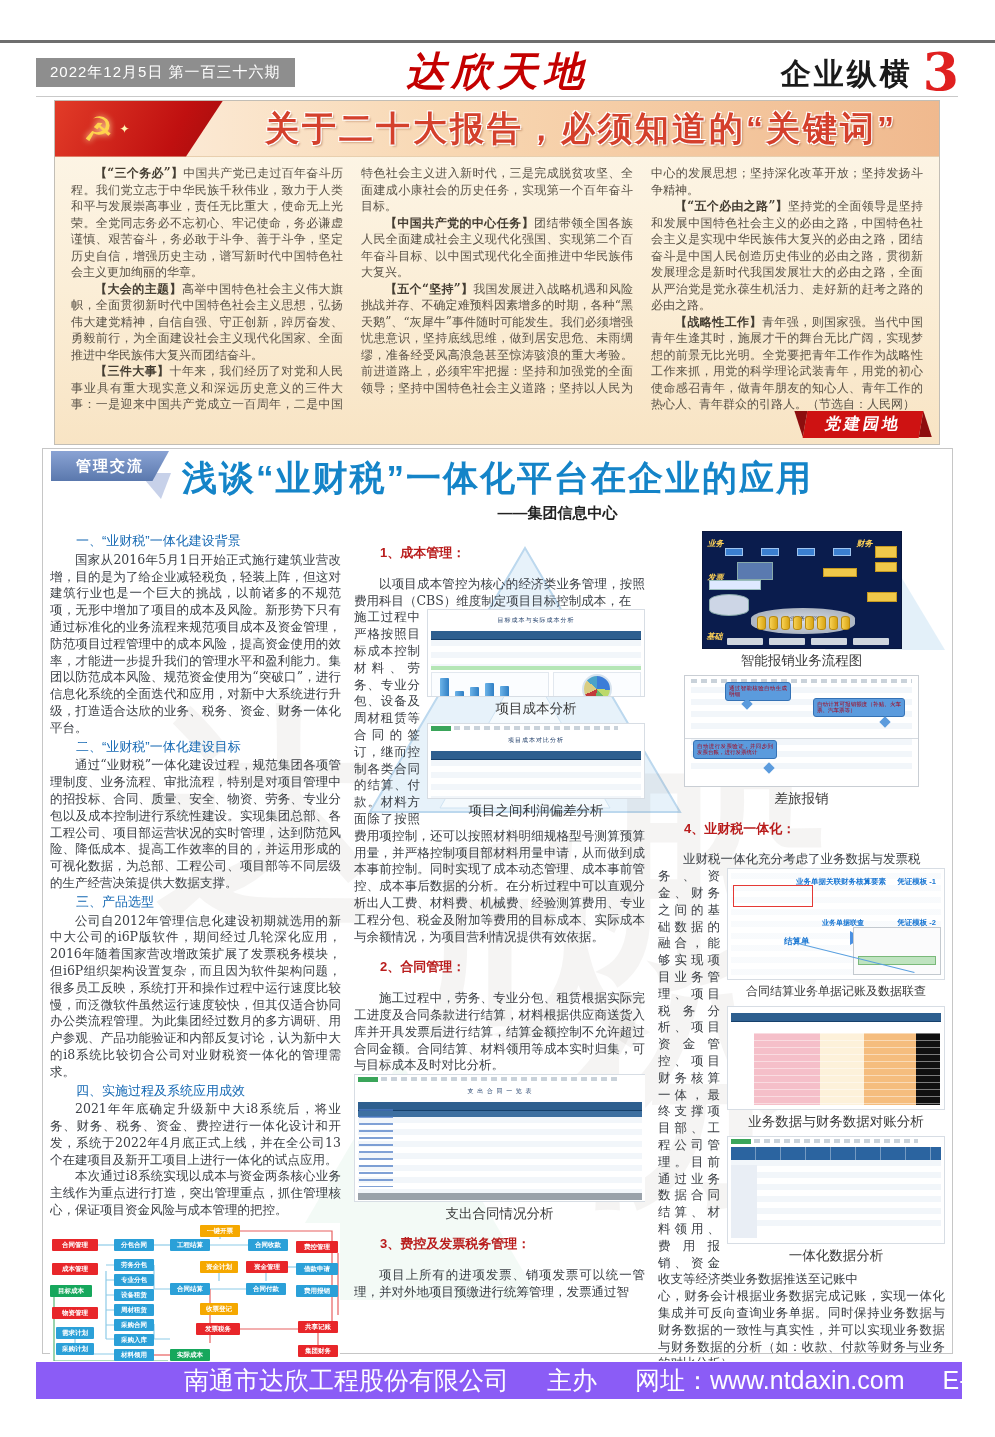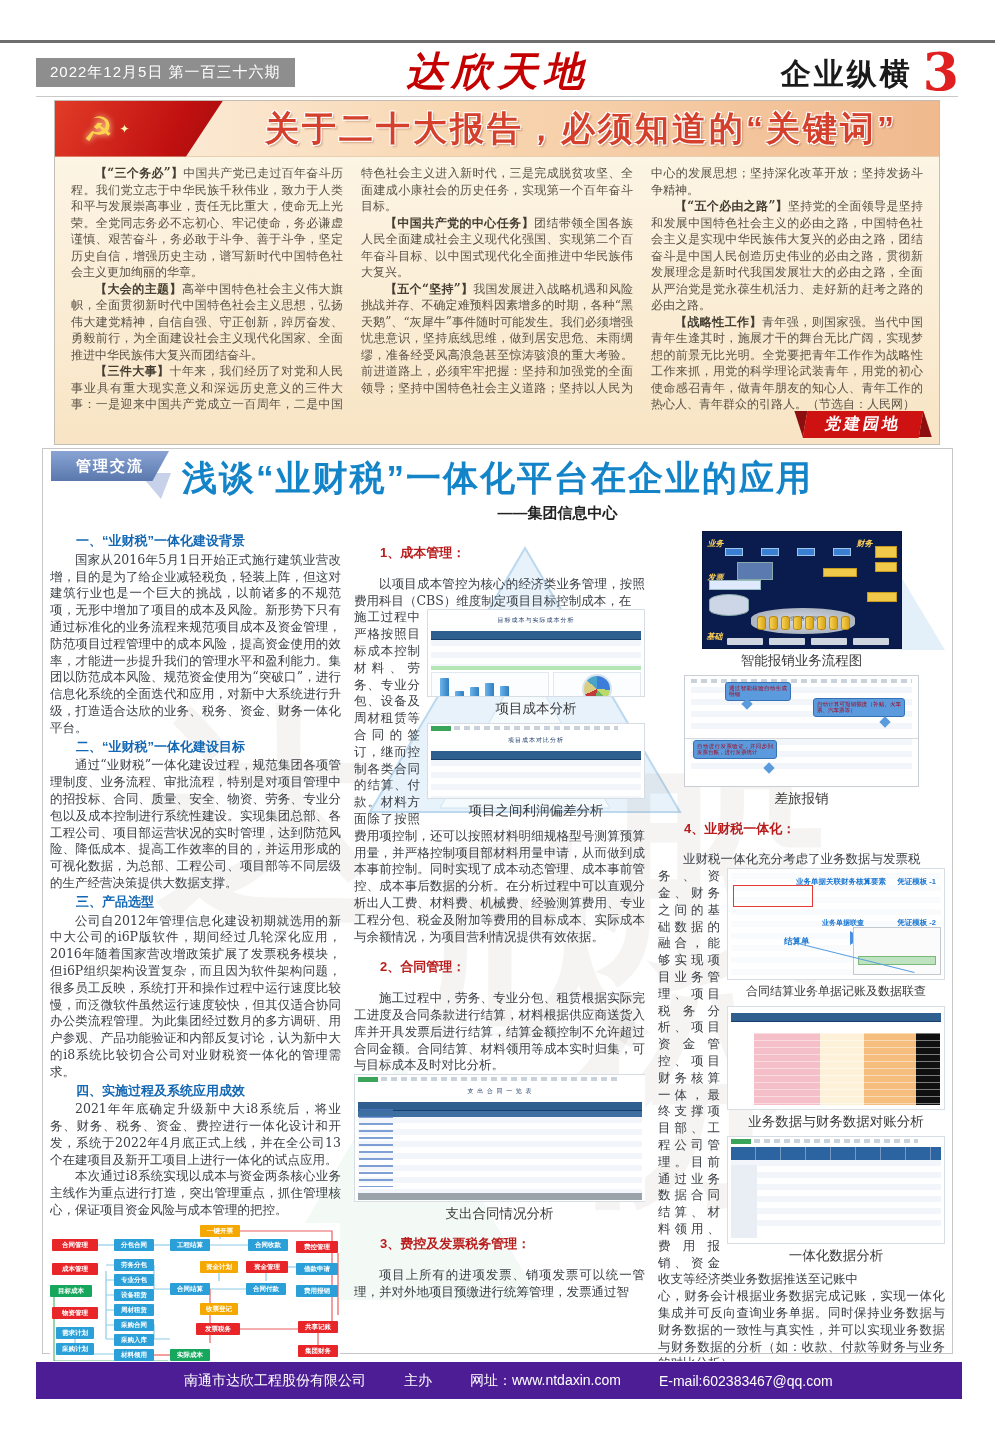--- a/index.html
+++ b/index.html
@@ -38,21 +38,21 @@
 
   
   .article2 { position:absolute; left:42px; top:448px; width:911px; height:906px; border:1px solid #c6c6c6; background:transparent; z-index:1; }
   .tag { position:absolute; left:8px; top:2px; width:118px; height:30px; background:linear-gradient(180deg,#8aa3d4,#5a78ad); color:#fff; font-weight:bold; font-size:15px; letter-spacing:2px; text-align:center; line-height:30px; clip-path:polygon(0 0,100% 0,86% 100%,0 100%); }
   .tag-tri { position:absolute; left:96px; top:24px; width:0; height:0; border-left:22px solid transparent; border-right:10px solid transparent; border-top:26px solid #b9c6e4; opacity:.8; }
   .a2-title { margin-top:6px; text-align:center; color:#1484c8; font-weight:900; font-size:35px; letter-spacing:2px; }
   .a2-byline { text-align:center; transform:translateX(60px); font-weight:bold; font-size:15px; color:#222; margin-top:2px; }
   .a2-cols { display:flex; gap:13px; padding:8px 7px 0 7px; height:838px; overflow:hidden; }
   .col { overflow:hidden; font-family:"DejaVu Serif", serif; font-size:12.5px; line-height:16.8px; color:#3c4046; text-align:justify; }
   .col1 { width:292px; } .col2 { width:292px; } .col3 { width:288px; }
-  .h-blue { color:#1468b3; font-weight:bold; text-indent:2em; font-family:"Liberation Sans", sans-serif; font-size:13px; margin:2px 0; }
+  .h-blue { color:#1468b3; font-weight:normal; text-indent:2em; font-family:"Liberation Sans", sans-serif; font-size:13px; margin:2px 0; }
   .h-black { color:#b91c1c; font-weight:bold; text-indent:2em; font-family:"Liberation Sans", sans-serif; font-size:13px; margin:14px 0; }
   .ind { text-indent:2em; }
   .noind { text-indent:0; }
   .clear { clear:both; }
   .figstack { float:right; width:218px; margin-left:7px; }
   .caption { clear:none; text-align:center; font-family:"DejaVu Serif", serif; font-size:13.5px; color:#3a3a3a; margin:3px 0 6px 0; }
   .cap-sm { font-size:12px; }
 
   
   .fig { position:relative; background:#fff; border:1px solid #d7dde4; overflow:hidden; }
@@ -119,21 +119,21 @@
   .hhead { height:13px; background:#2b64a0; margin:2px 3px 0 3px; background-image:repeating-linear-gradient(90deg, transparent 0 24px, rgba(255,255,255,.35) 24px 25px); }
   .leftshade { position:absolute; left:3px; top:28px; bottom:5px; width:26px; background:#e9eef5; }
 
   
   .flowfig { width:290px; height:142px; border:none; background:#fff; margin-top:4px; }
   .fnode { position:absolute; color:#fff; font-weight:bold; font-size:6.5px; line-height:1; display:flex; align-items:center; justify-content:center; height:12px; border-radius:1px; font-family:"Liberation Sans", sans-serif; }
   .n-red { background:#e8262a; } .n-blue { background:#2ba0d8; } .n-green { background:#16a75c; } .n-orange { background:#f5a800; }
   .flow-lines { position:absolute; left:0; top:0; }
 
   
-  .footer { position:absolute; left:36px; top:1362px; width:926px; height:37px; background:#4c1d95; color:#fff; display:flex; align-items:center; font-size:14px; }
+  .footer { position:absolute; left:36px; top:1362px; width:926px; height:37px; background:#8b5cf6; color:#fff; display:flex; align-items:center; font-size:25px; }
   .footer span { margin-right:38px; white-space:nowrap; }
   .footer .f1 { margin-left:148px; }
 </style>
 </head>
 <body>
 
 <div class="page">
 
   <svg class="wm" style="left:360px; top:540px;" width="330" height="280">
     <polygon points="165,8 320,272 10,272" fill="rgba(185,218,240,0.35)" stroke="#bcd8ee" stroke-width="2"></polygon>

